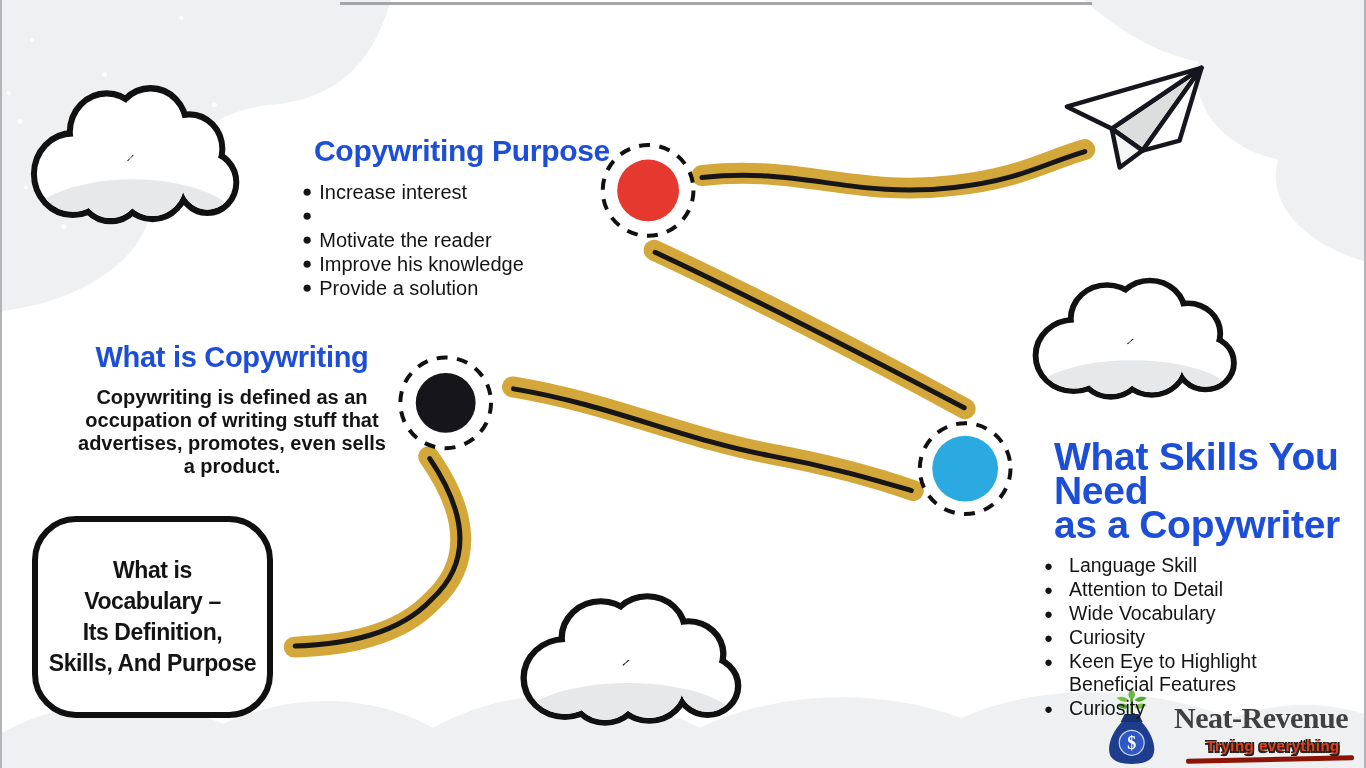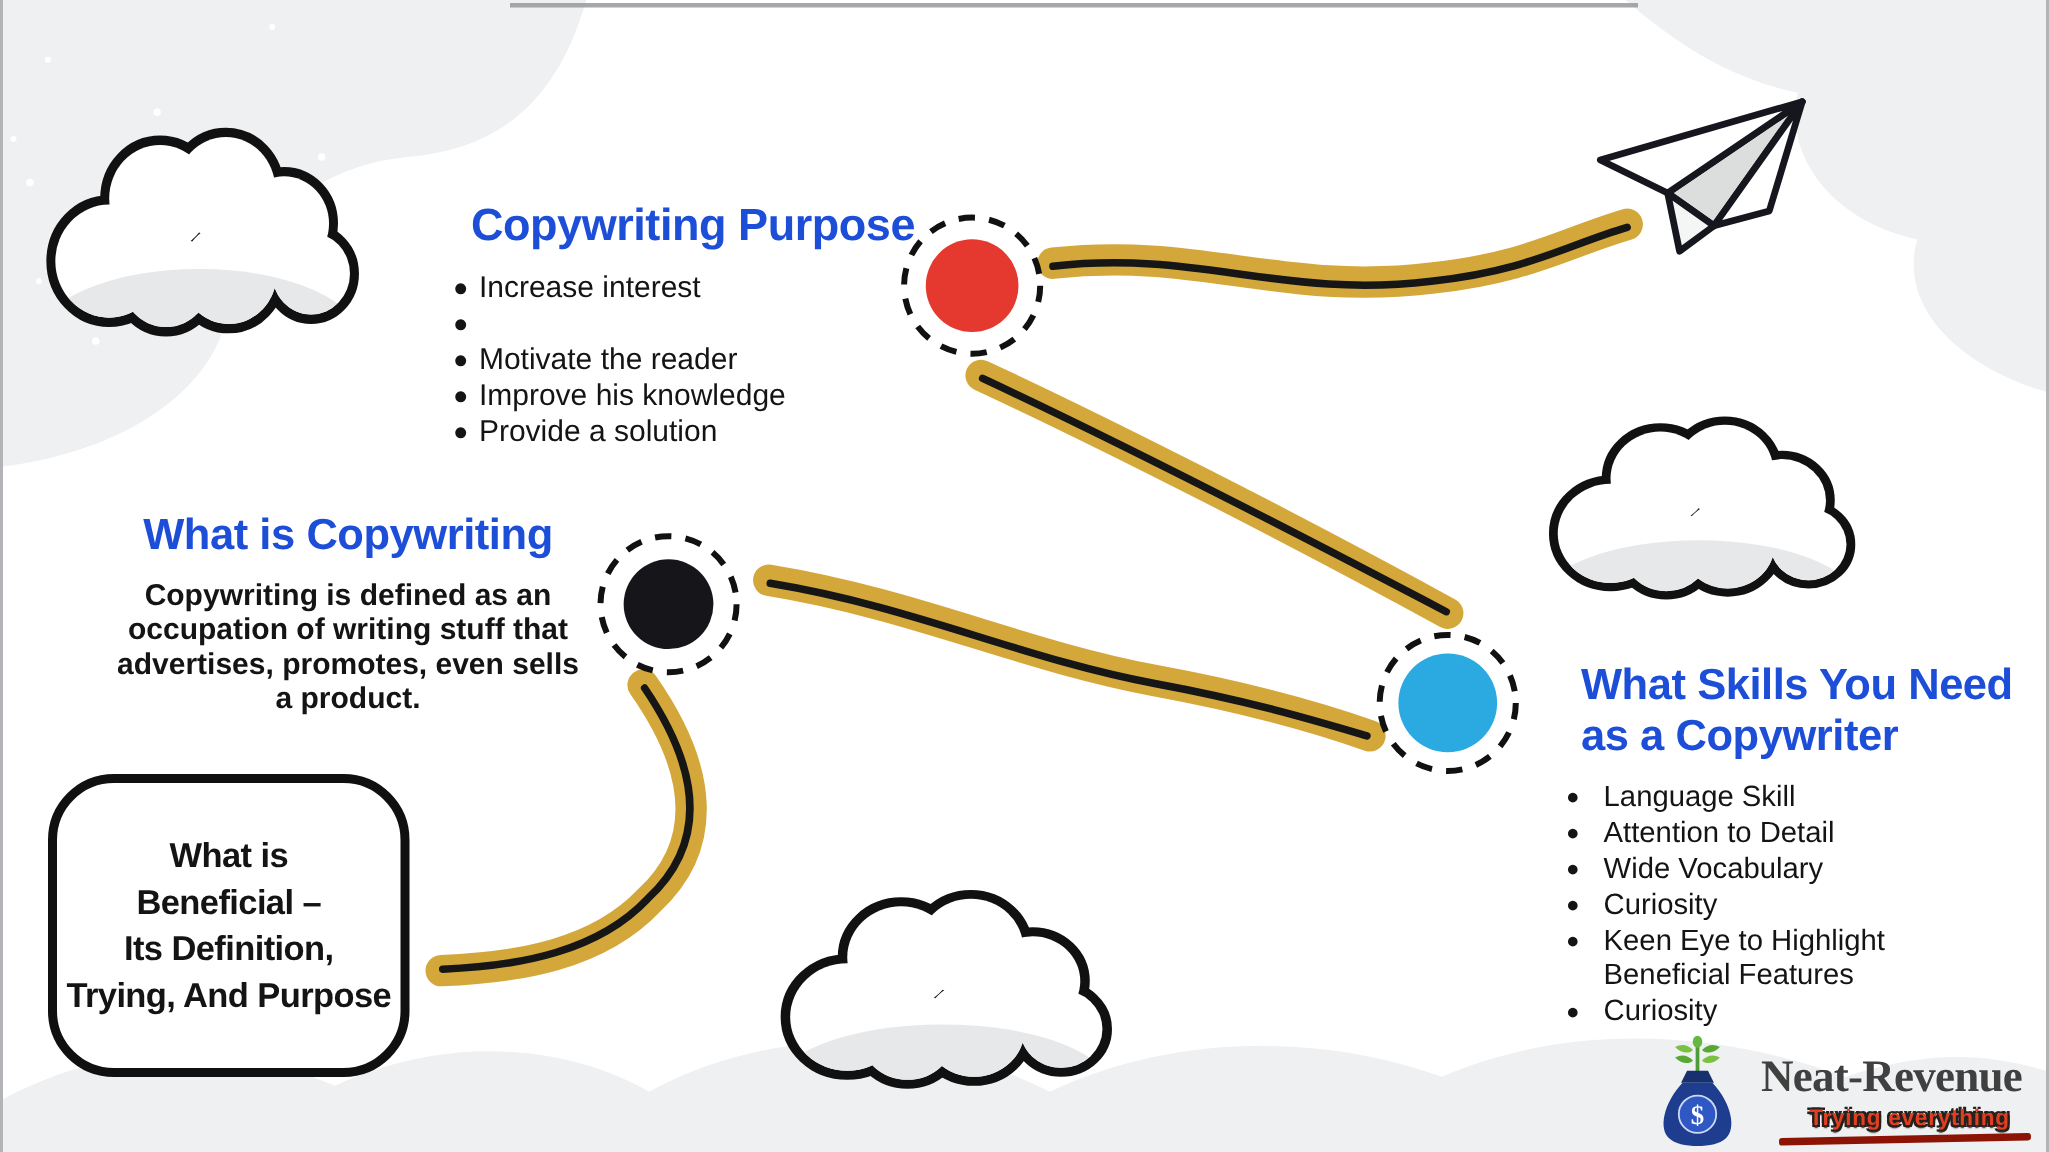--- a/index.html
+++ b/index.html
@@ -21,21 +21,21 @@
   .bullet-row{display:flex;align-items:flex-start;}
   .purpose .bullet-row{font-size:20px;line-height:24px;font-weight:bold;font-weight:600;}
   .purpose .bullet{font-size:17px;line-height:24px;margin-right:7px;}
   .bullet-text{font-weight:500;}
 
   .definition{left:72px;top:328px;width:316px;text-align:center;}
   .definition h1{font-size:29px;}
   .definition p{margin:6px 0 0 0;font-size:20px;line-height:23px;font-weight:700;text-align:center;}
 
   .skills{left:1040px;top:428px;width:312px;}
-  .skills h1{font-size:29px;line-height:34px;}
+  .skills h1{font-size:39px;line-height:34px;}
   .skills .list{margin-top:11px;width:280px;}
   .skills .bullet-row{font-size:19.5px;line-height:23px;margin-bottom:1px;}
   .skills .bullet{font-size:15px;line-height:23px;margin-right:16px;margin-left:2px;}
 
   .title-box{
     position:absolute;left:30px;top:516px;width:229px;height:190px;z-index:5;
     background:#ffffff;border:6px solid #101010;border-radius:44px;
     display:flex;flex-direction:column;align-items:center;justify-content:center;
     text-align:center;font-weight:bold;font-size:23px;line-height:31px;letter-spacing:-0.4px;
   }
@@ -234,22 +234,22 @@
         </div>
         <div class="bullet-row">
           <span class="bullet">●</span>
           <span class="bullet-text">Curiosity</span>
         </div>
       </div>
   </div>
 
   <div class="title-box">
     <span>What is</span>
-    <span>Beneficial –</span>
+    <span>Vocabulary –</span>
     <span>Its Definition,</span>
-    <span>Trying, And Purpose</span>
+    <span>Skills, And Purpose</span>
   </div>
 
   <div class="brand">Neat-Revenue</div>
   <div class="tagline">Trying everything</div>
   <div class="tagline-bar"></div>
 
 </div>
 
 </body></html>

